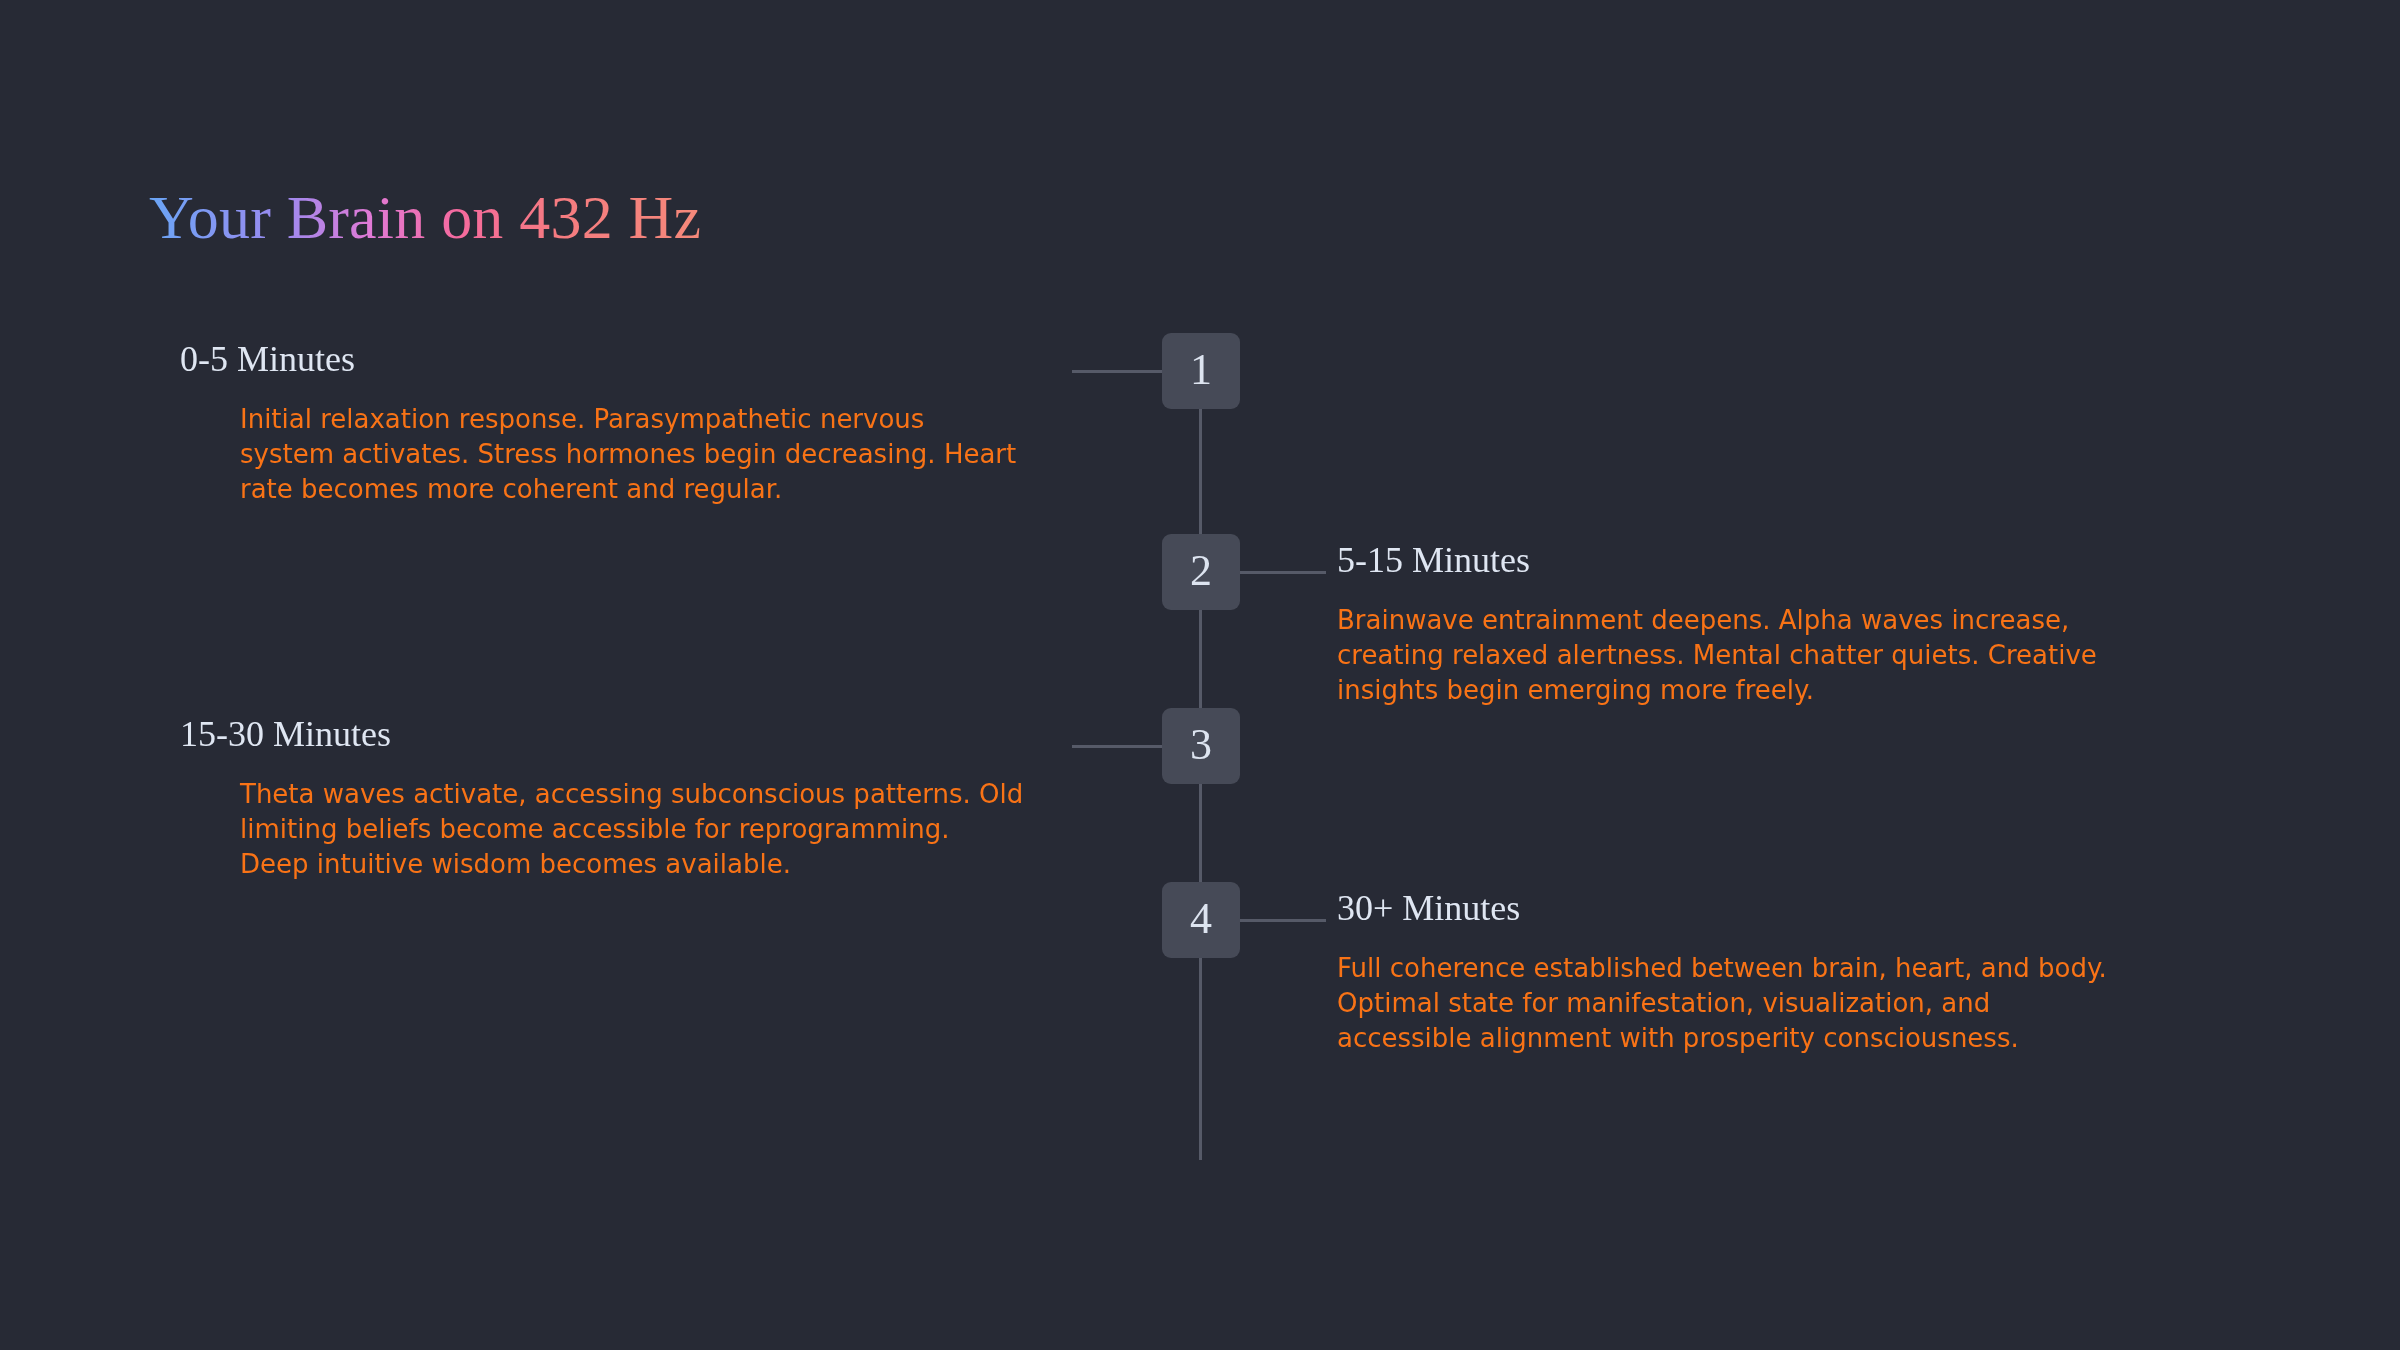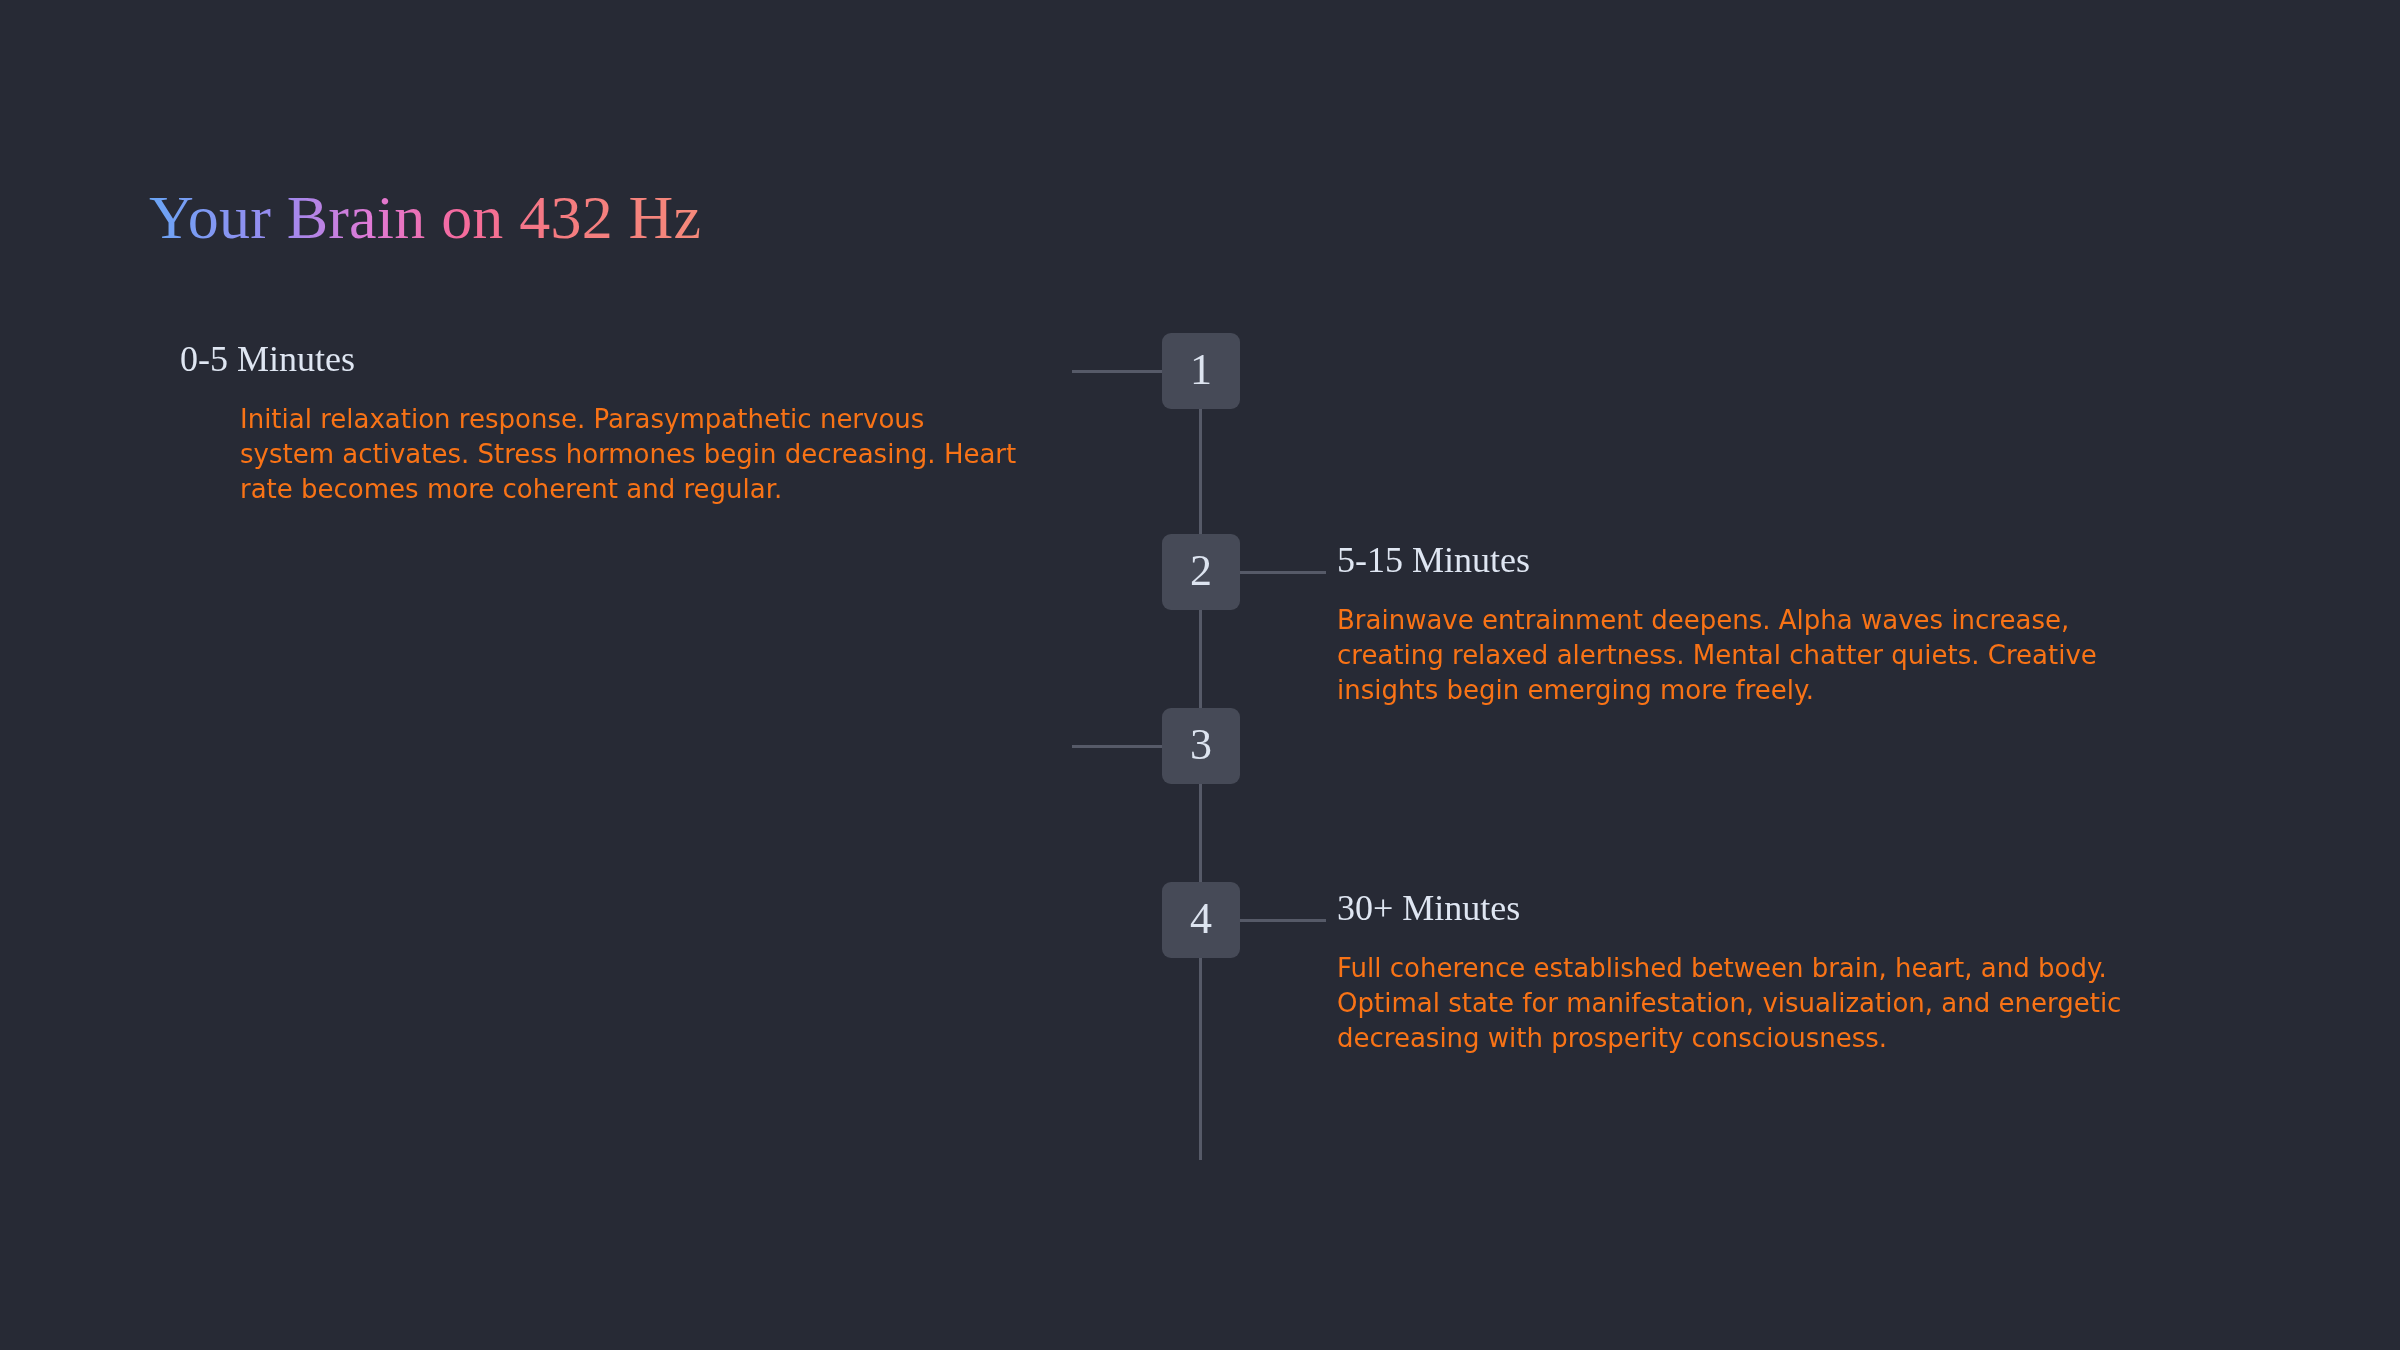--- a/index.html
+++ b/index.html
@@ -176,20 +176,24 @@
     <div class="item left item-1">
       <div class="item-label">0-5 Minutes</div>
       <div class="item-desc">Initial relaxation response. Parasympathetic nervous system activates. Stress hormones begin decreasing. Heart rate becomes more coherent and regular.</div>
     </div>
 
     <div class="item right item-2">
       <div class="item-label">5-15 Minutes</div>
       <div class="item-desc">Brainwave entrainment deepens. Alpha waves increase, creating relaxed alertness. Mental chatter quiets. Creative insights begin emerging more freely.</div>
     </div>
 
+    <div class="item left item-3">
+      <div class="item-label">15-30 Minutes</div>
+      <div class="item-desc">Theta waves activate, accessing subconscious patterns. Old limiting beliefs become accessible for reprogramming. Deep intuitive wisdom becomes available.</div>
+    </div>
 
     <div class="item right item-4">
       <div class="item-label">30+ Minutes</div>
-      <div class="item-desc">Full coherence established between brain, heart, and body. Optimal state for manifestation, visualization, and energetic decreasing with prosperity consciousness.</div>
+      <div class="item-desc">Full coherence established between brain, heart, and body. Optimal state for manifestation, visualization, and accessible alignment with prosperity consciousness.</div>
     </div>
 
   </div>
 </div>
 
 </body></html>

